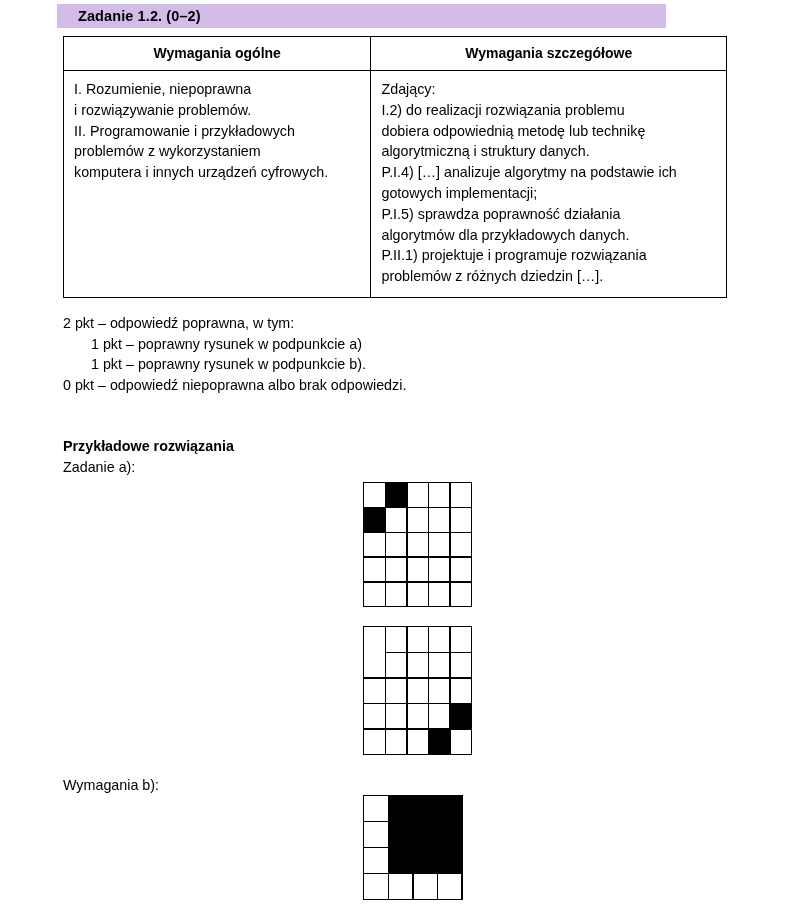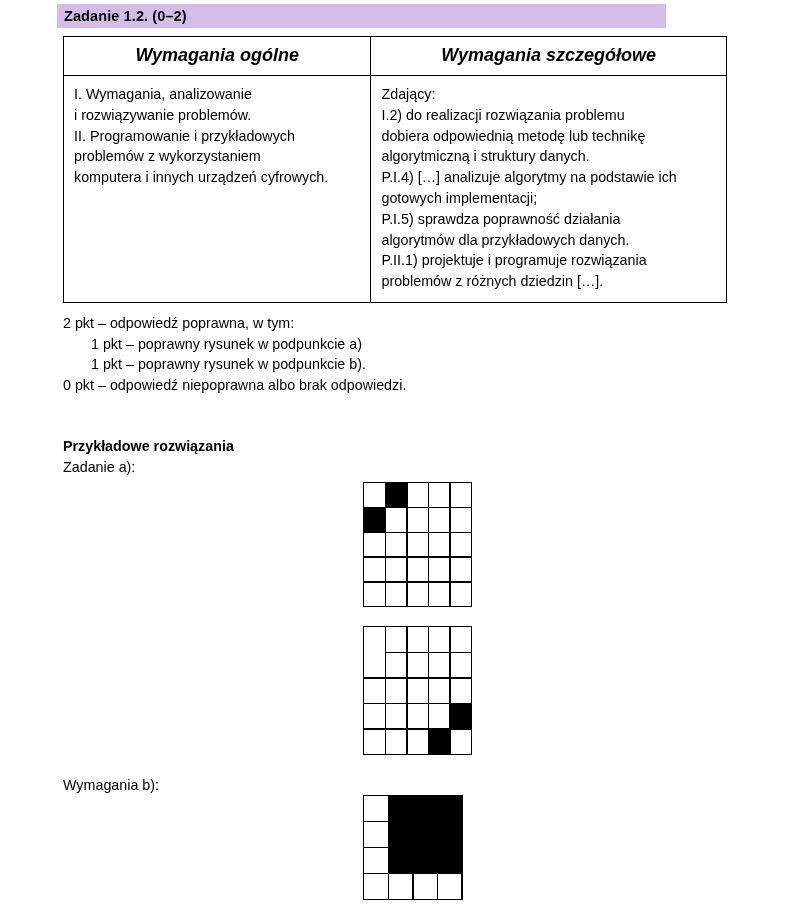--- a/index.html
+++ b/index.html
@@ -29,21 +29,21 @@
   .task-banner {
     position: absolute;
     left: 57px;
     top: 4px;
     width: 609px;
     height: 24px;
     background: #d4bce9;
     display: flex;
     align-items: center;
     box-sizing: border-box;
-    padding-left: 7px;
+    padding-left: 21px;
   }
   .task-banner-text {
     font-size: 14.5px;
     font-weight: bold;
     letter-spacing: 0.1px;
     line-height: 1;
   }
 
   
   .req-table {
@@ -54,25 +54,24 @@
     border-collapse: collapse;
     table-layout: fixed;
   }
   .req-table td, .req-table th {
     border: 1.3px solid #000000;
     vertical-align: top;
     box-sizing: border-box;
   }
   .req-table th {
     text-align: center;
-    font-size: 18px;
+    font-size: 14px;
     font-weight: bold;
     padding: 8px 4px 9px 4px;
     vertical-align: middle;
-    font-style: italic;
   }
   .req-table td {
     font-size: 14.3px;
     line-height: 20.8px;
     padding: 8px 10px 10px 10px;
   }
   .col-left  { width: 307px; }
   .col-right { width: 355px; }
   .cell-line { white-space: nowrap; }
 
@@ -128,21 +127,21 @@
   <table class="req-table">
     <thead>
       <tr>
         <th class="col-left">Wymagania ogólne</th>
         <th class="col-right">Wymagania szczegółowe</th>
       </tr>
     </thead>
     <tbody>
       <tr>
         <td class="col-left">
-          <div class="cell-line">I. Wymagania, analizowanie</div>
+          <div class="cell-line">I. Rozumienie, niepoprawna</div>
           <div class="cell-line">i rozwiązywanie problemów.</div>
           <div class="cell-line">II. Programowanie i przykładowych</div>
           <div class="cell-line">problemów z wykorzystaniem</div>
           <div class="cell-line">komputera i innych urządzeń cyfrowych.</div>
         </td>
         <td class="col-right">
           <div class="cell-line">Zdający:</div>
           <div class="cell-line">I.2) do realizacji rozwiązania problemu</div>
           <div class="cell-line">dobiera odpowiednią metodę lub technikę</div>
           <div class="cell-line">algorytmiczną i struktury danych.</div>

